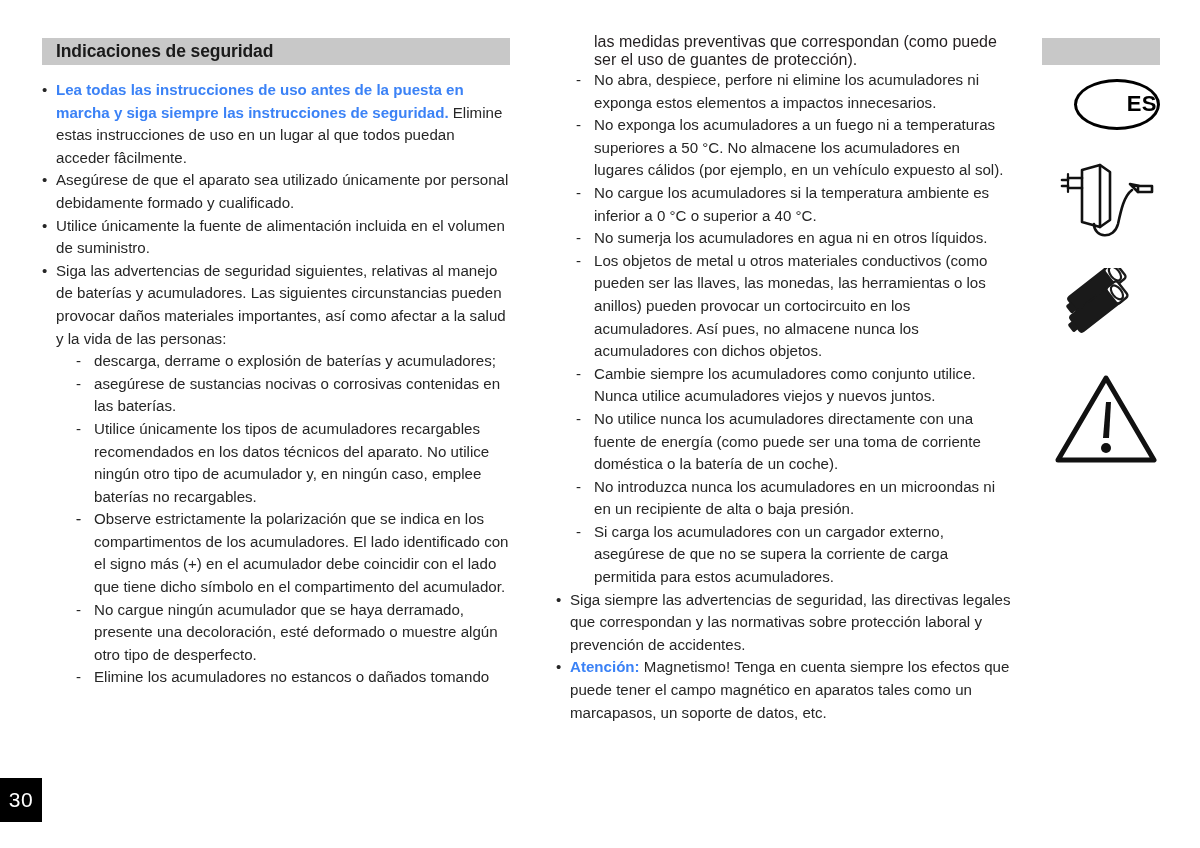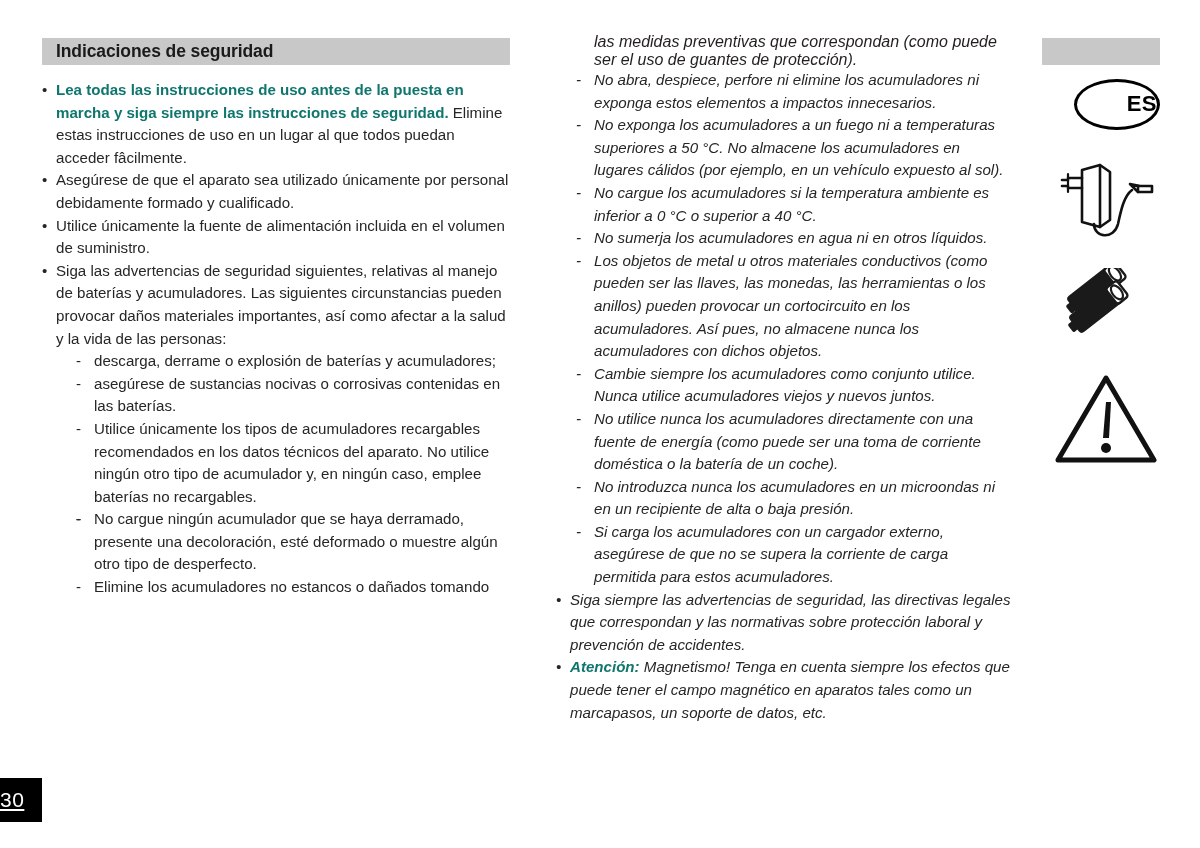--- a/index.html
+++ b/index.html
@@ -20,38 +20,36 @@
   #page-number-badge {
     position: absolute;
     left: 0;
     top: 778px;
     width: 42px;
     height: 44px;
     background: #000000;
     color: #ffffff;
     font-size: 21px;
     line-height: 44px;
-    text-align: left;
+    text-align: center;
     letter-spacing: 0.5px;
-    text-decoration: underline;
   }
 
   
   #col-left {
     position: absolute;
     left: 42px;
     top: 38px;
     width: 470px;
   }
   #col-right {
     position: absolute;
     left: 556px;
     top: 33px;
     width: 456px;
-    font-style: italic;
   }
 
   
   .section-bar {
     background: #c8c8c8;
     height: 27px;
     width: 468px;
     margin-bottom: 14px;
     position: relative;
   }
@@ -101,21 +99,21 @@
     margin-left: 20px;
   }
   li.b2 > .marker {
     position: absolute;
     left: 0;
     top: 0;
     font-size: 15.1px;
     line-height: 22.6px;
   }
   .txt { display: inline; }
-  .bold { font-weight: bold; color: #0f766e; }
+  .bold { font-weight: bold; color: #3b82f6; }
 
   
   li.b1 > ul.lvl2 { margin-top: 0; }
 
   
   #sidebar {
     position: absolute;
     left: 1042px;
     top: 38px;
     width: 118px;
@@ -195,20 +193,21 @@
         </li>
         <li class="item b2">
           <span class="marker">-</span>
           <span class="txt">Utilice únicamente los tipos de acumuladores recargables recomendados en los datos técnicos del aparato. No utilice ningún otro tipo de acumulador y, en ningún caso, emplee baterías no recargables.</span>
         </li>
         <li class="item b2">
           <span class="marker">-</span>
         </li>
         <li class="item b2">
           <span class="marker">-</span>
+          <span class="txt">Observe estrictamente la polarización que se indica en los compartimentos de los acumuladores. El lado identificado con el signo más (+) en el acumulador debe coincidir con el lado que tiene dicho símbolo en el compartimento del acumulador.</span>
         </li>
         <li class="item b2">
           <span class="marker">-</span>
           <span class="txt">No cargue ningún acumulador que se haya derramado, presente una decoloración, esté deformado o muestre algún otro tipo de desperfecto.</span>
         </li>
         <li class="item b2">
           <span class="marker">-</span>
           <span class="txt">Elimine los acumuladores no estancos o dañados tomando</span>
         </li>
       </ul>

